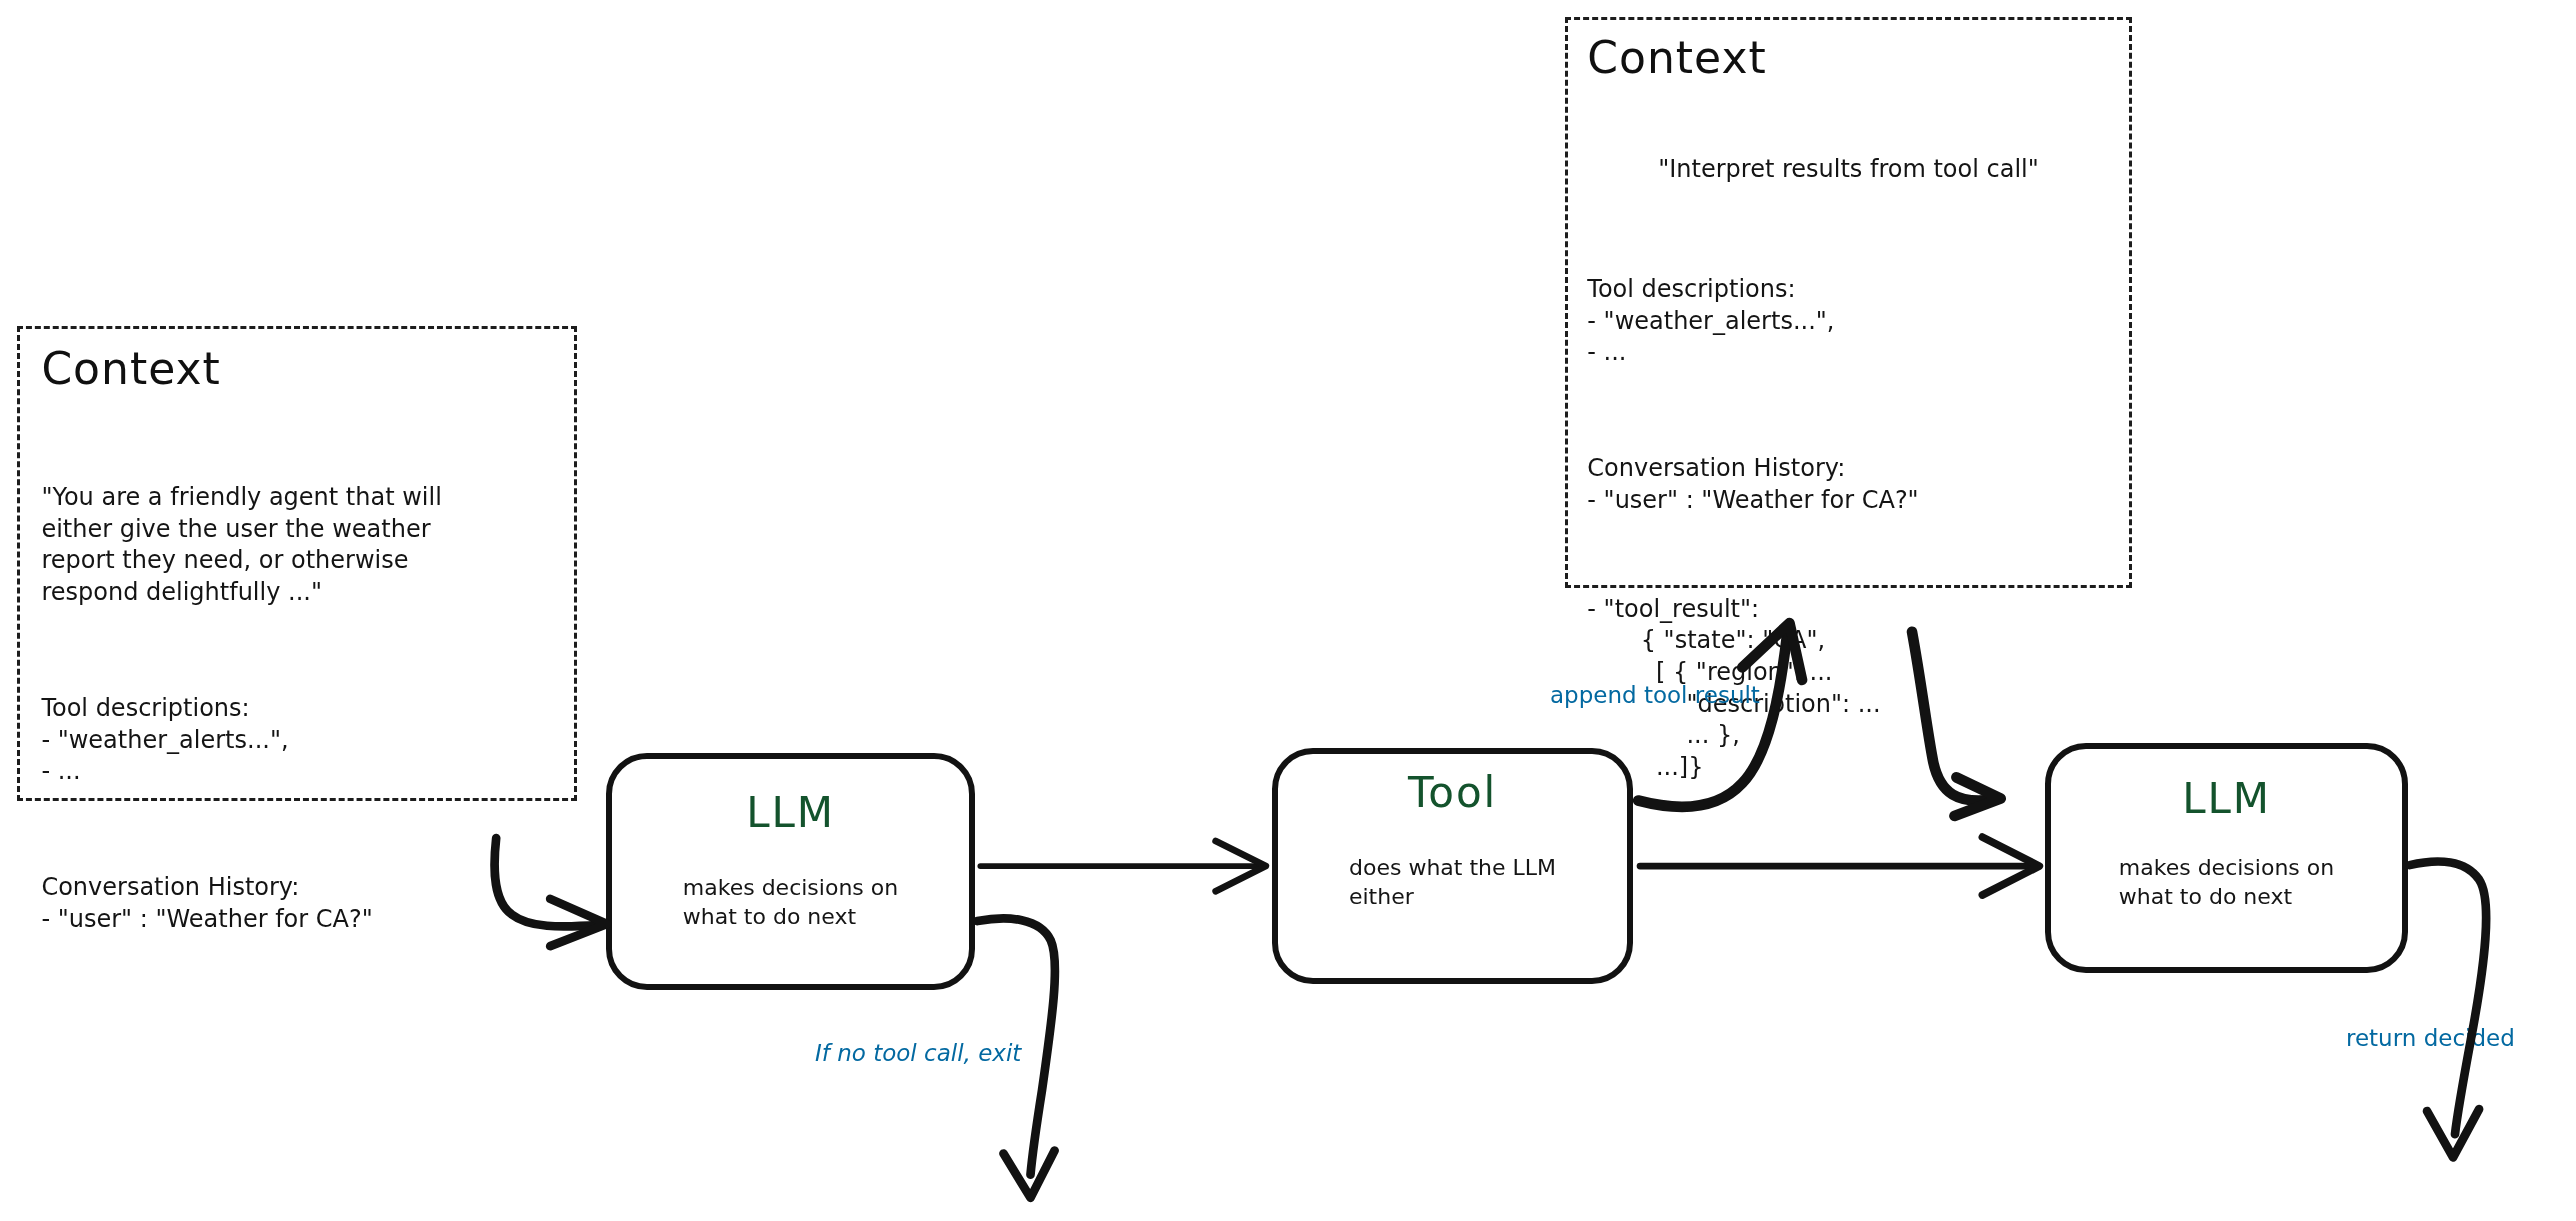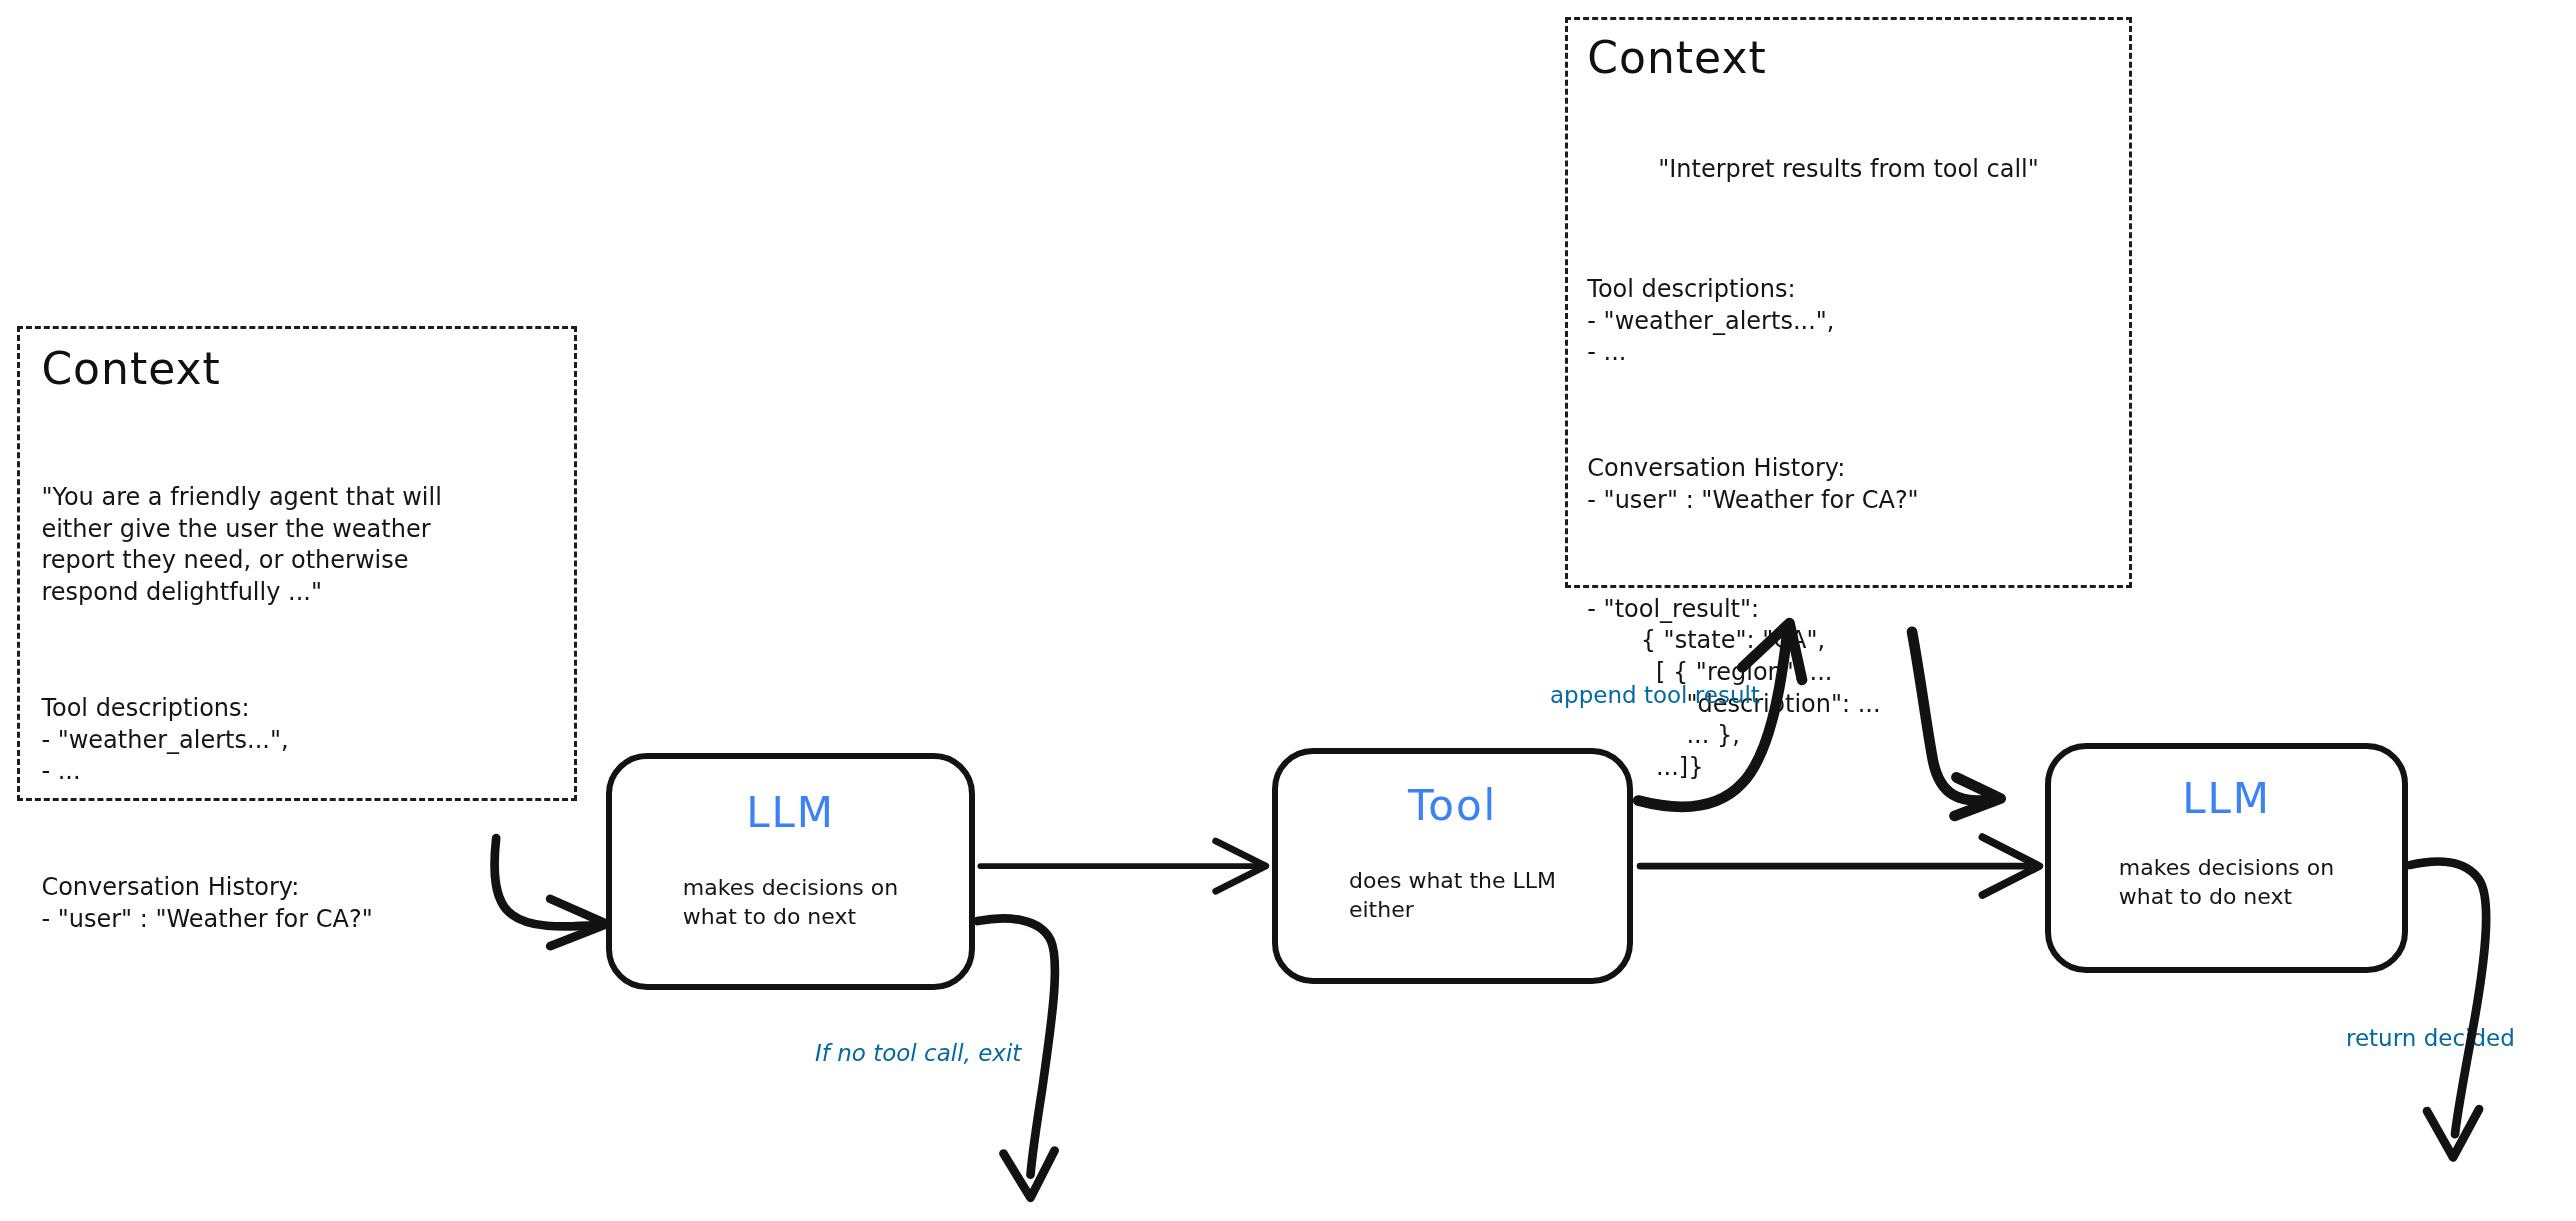--- a/index.html
+++ b/index.html
@@ -42,21 +42,21 @@
     border: 6.8px solid #121212;
     border-radius: 41px;
     box-sizing: border-box;
     background: #ffffff;
     display: flex;
     flex-direction: column;
     align-items: center;
   }
   .node-title {
     font-size: 42px;
-    color: #3b82f6;
+    color: #14532d;
     letter-spacing: 1.9px;
   }
   .node-sub {
     font-size: 22px;
     line-height: 1.3;
     color: #151515;
     white-space: pre-line;
     text-align: left;
   }
   .edge-label {
@@ -111,21 +111,21 @@
          ...]}</div>
     </div>
   </div>
 
   <div class="node-box" style="left:606px; top:753px; width:369px; height:237px; padding-top:29px;">
     <div class="node-title">LLM</div>
     <div class="node-sub" style="margin-top:37px;">makes decisions on
 what to do next</div>
   </div>
 
-  <div class="node-box" style="left:1272px; top:748px; width:361px; height:236px; padding-top:27px;">
+  <div class="node-box" style="left:1272px; top:748px; width:361px; height:236px; padding-top:14px;">
     <div class="node-title">Tool</div>
     <div class="node-sub" style="margin-top:37px;">does what the LLM
 either</div>
   </div>
 
   <div class="node-box" style="left:2045px; top:743px; width:363px; height:230px; padding-top:25px;">
     <div class="node-title">LLM</div>
     <div class="node-sub" style="margin-top:31px;">makes decisions on
 what to do next</div>
   </div>

